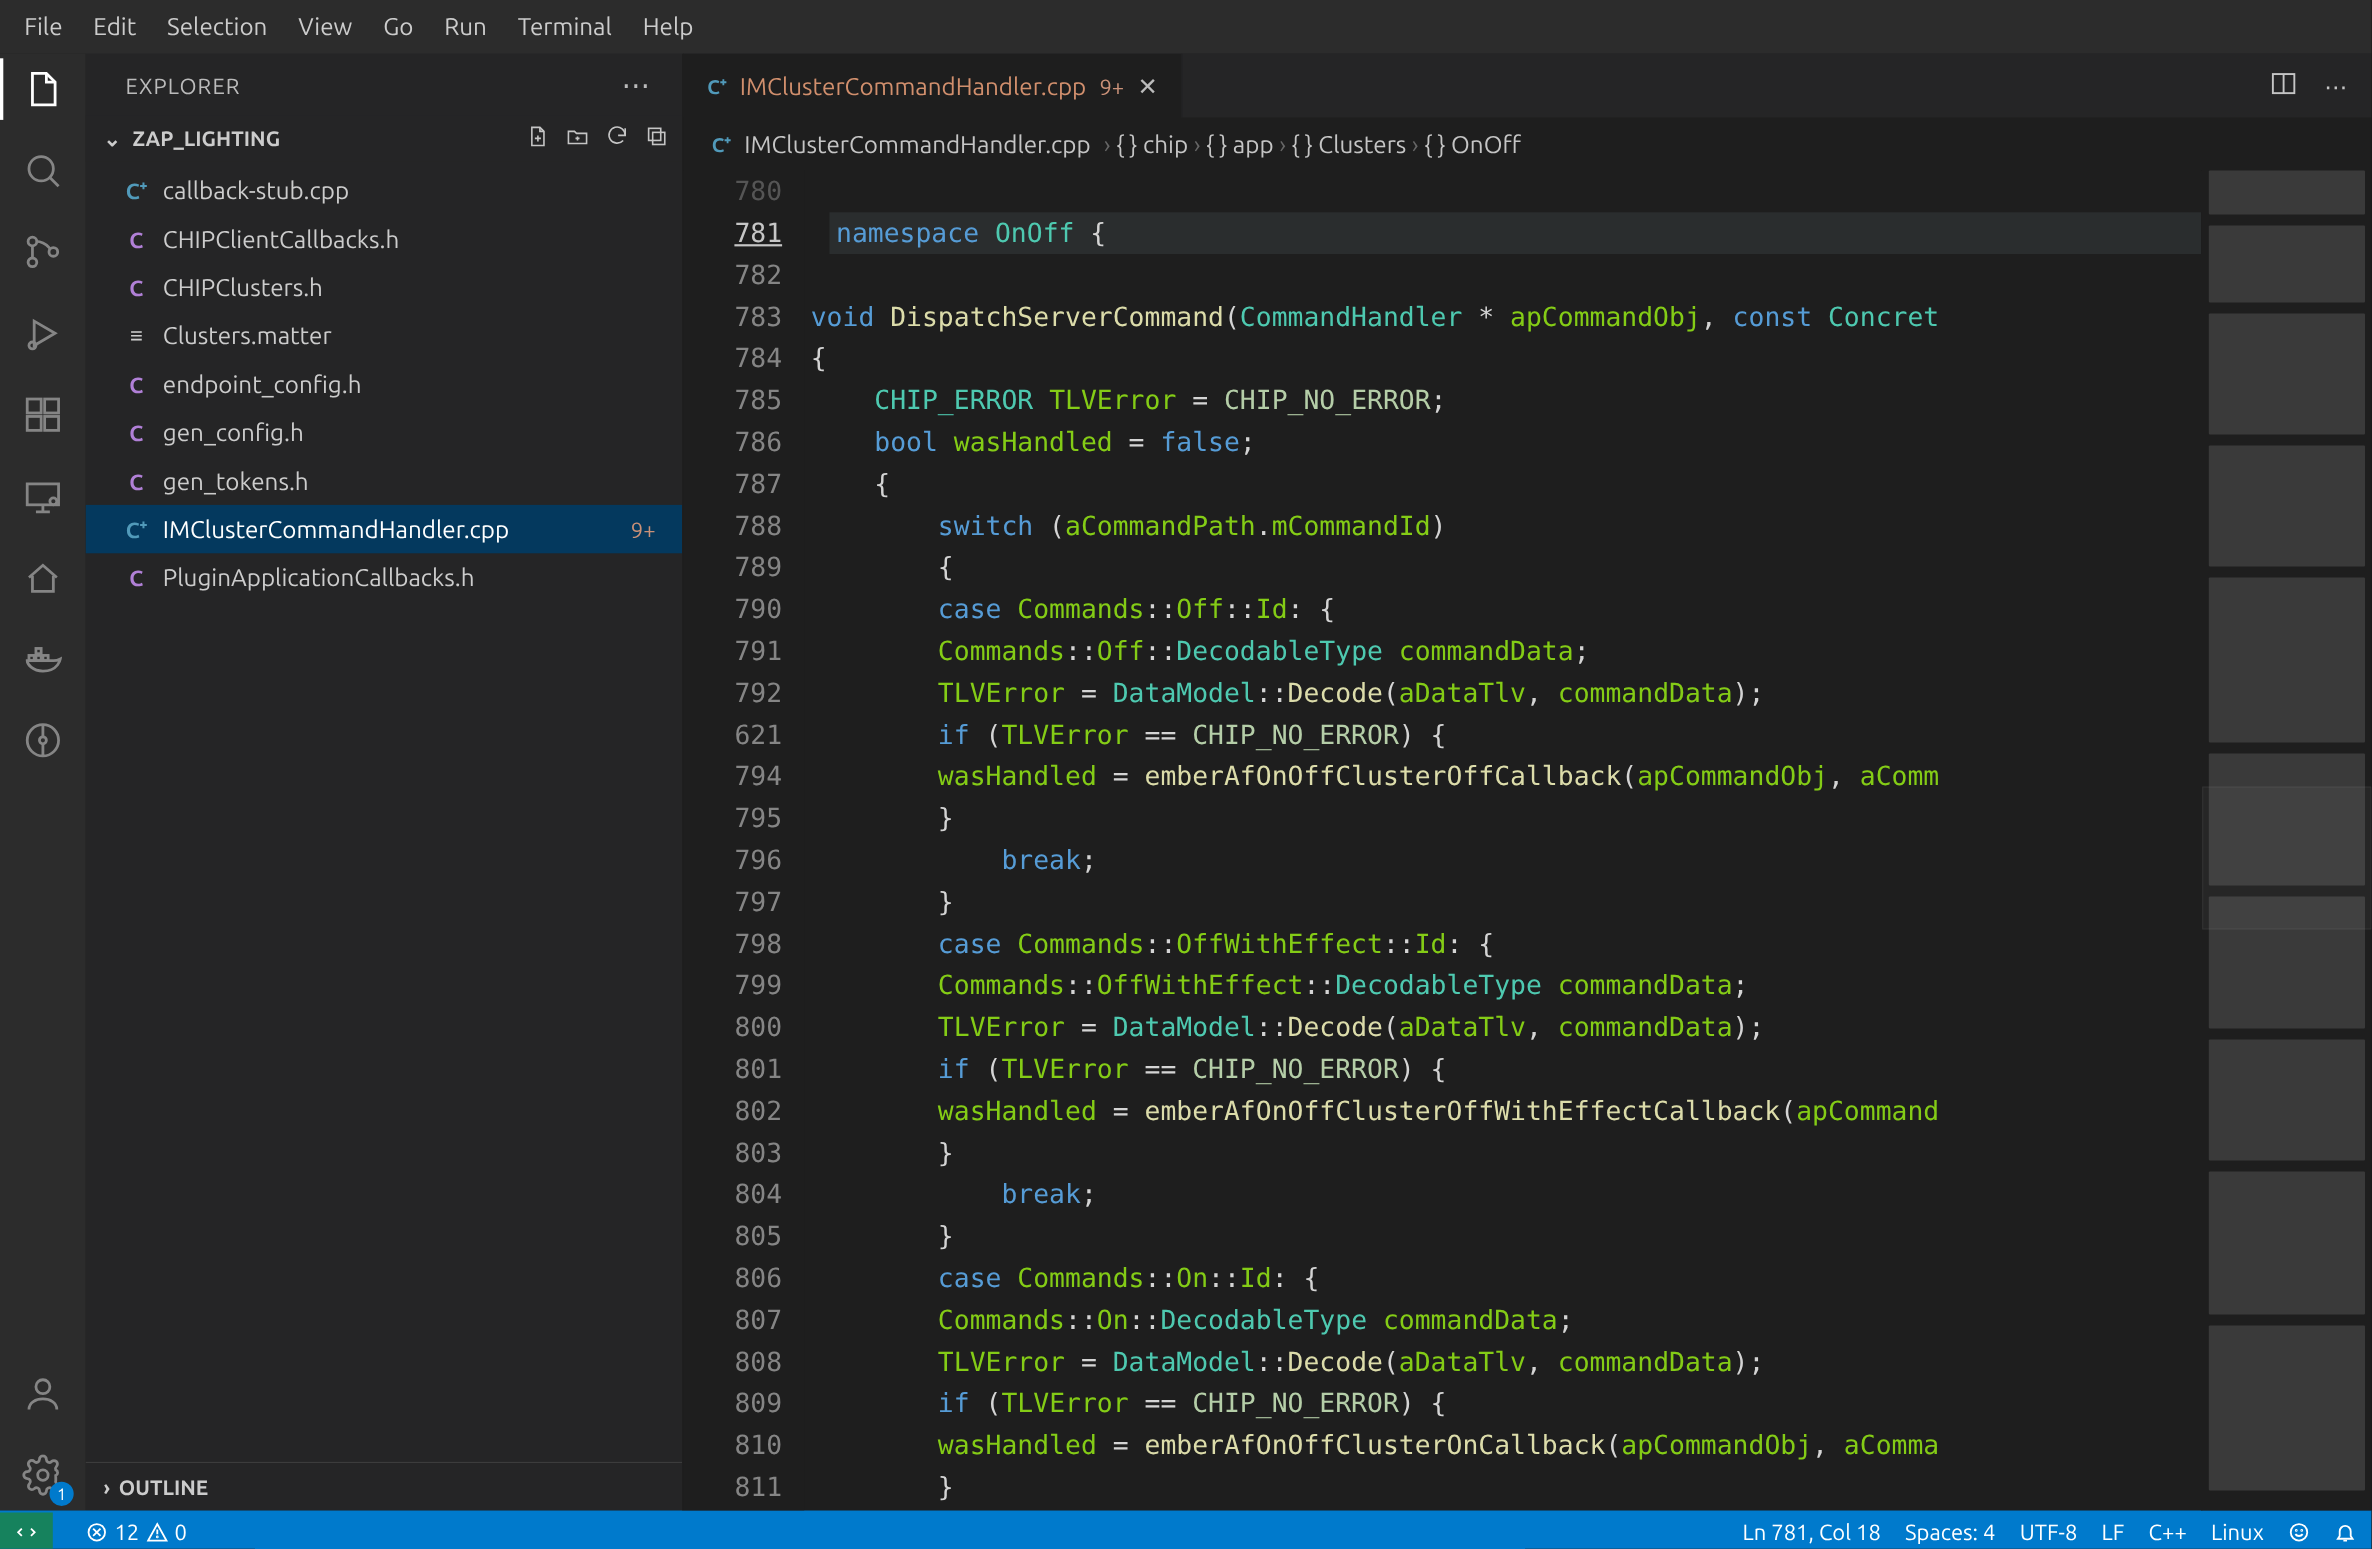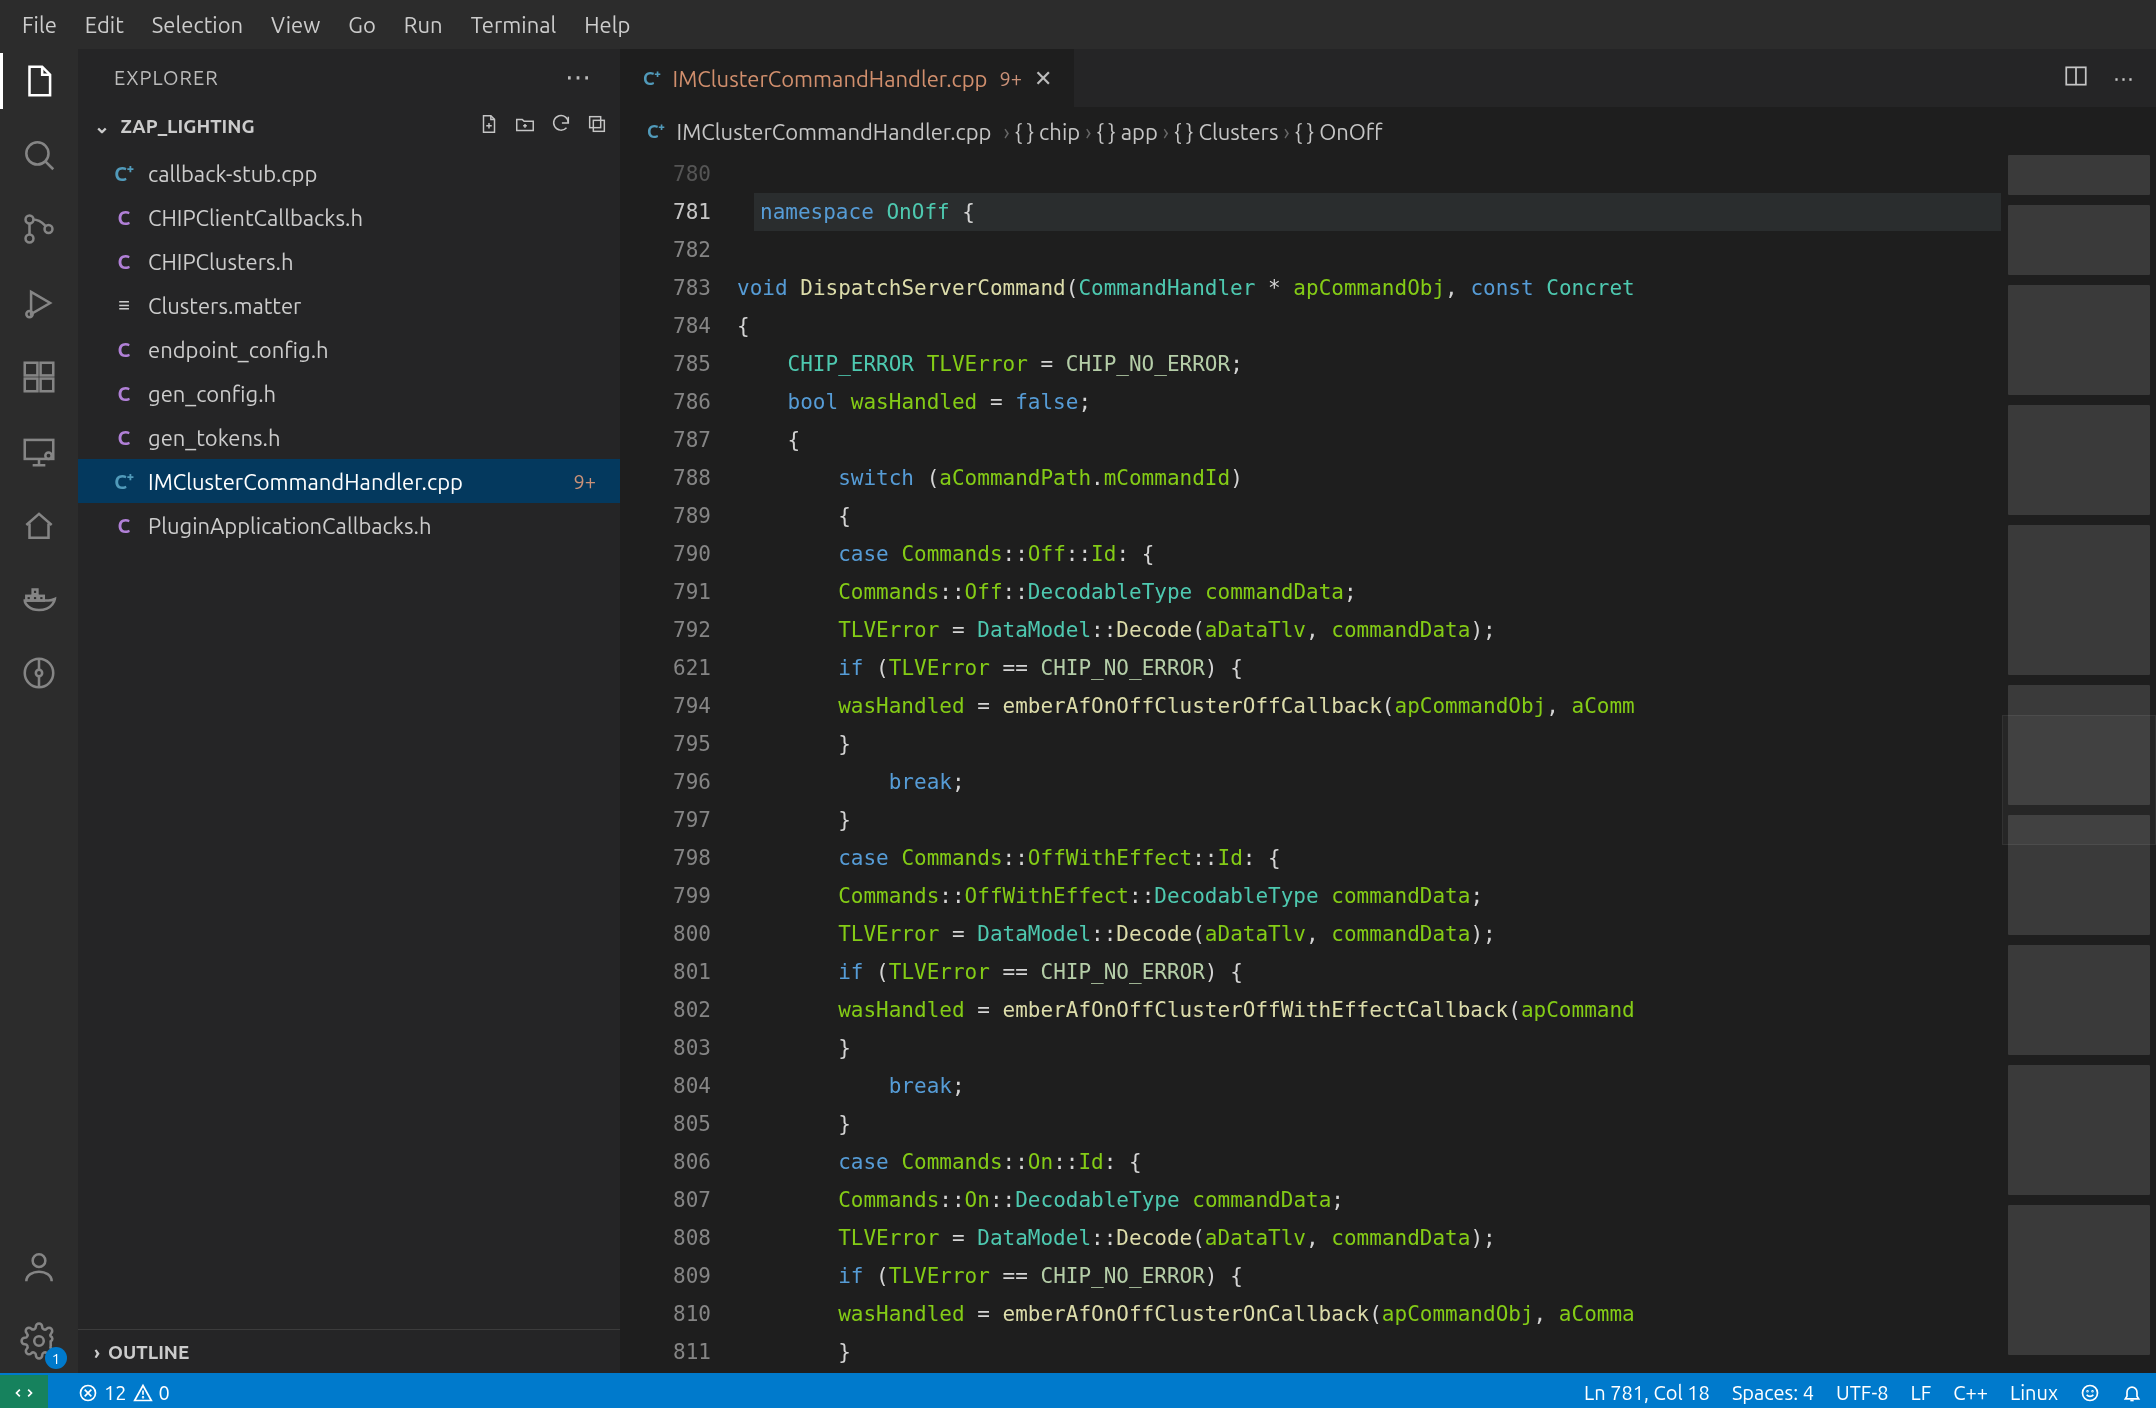--- a/index.html
+++ b/index.html
@@ -142,32 +142,32 @@
     background:#1e1e1e;
   }
   .breadcrumbs .bc-icon { color:#519aba; font-weight:700; font-size:18px;}
   .breadcrumbs .bc-ns { color:#c5c5c5;}
   .breadcrumbs .sep { color:#666;}
   .breadcrumbs .braces { color:#c5c5c5;}
 
   .code-area {
     flex:1; display:flex; min-height:0;
     font-family: 'SF Mono','Consolas','DejaVu Sans Mono',monospace;
-    font-size:21px;
+    font-size:24px;
     position:relative;
   }
   .gutter {
     width: 110px;
     text-align:right; color:#858585;
     padding-right:20px;
     line-height:38px;
     background:#1e1e1e;
   }
   .gutter .ln { height:38px; }
-  .gutter .ln.current { color:#c6c6c6; }
+  .gutter .ln.current { color:#c6c6c6;text-decoration:underline; }
   .gutter .ln.dim { color:#555; }
   .code {
     flex:1; line-height:38px; white-space:pre;
     overflow:hidden; color:#d4d4d4;
     position:relative;
   }
   .code .line { height:38px; padding-left:6px;}
   .code .line.hl { background:#2a2d2e;margin-left:23px; }
   .tk-k  { color:#569cd6; }   
   .tk-t  { color:#4ec9b0; }   

